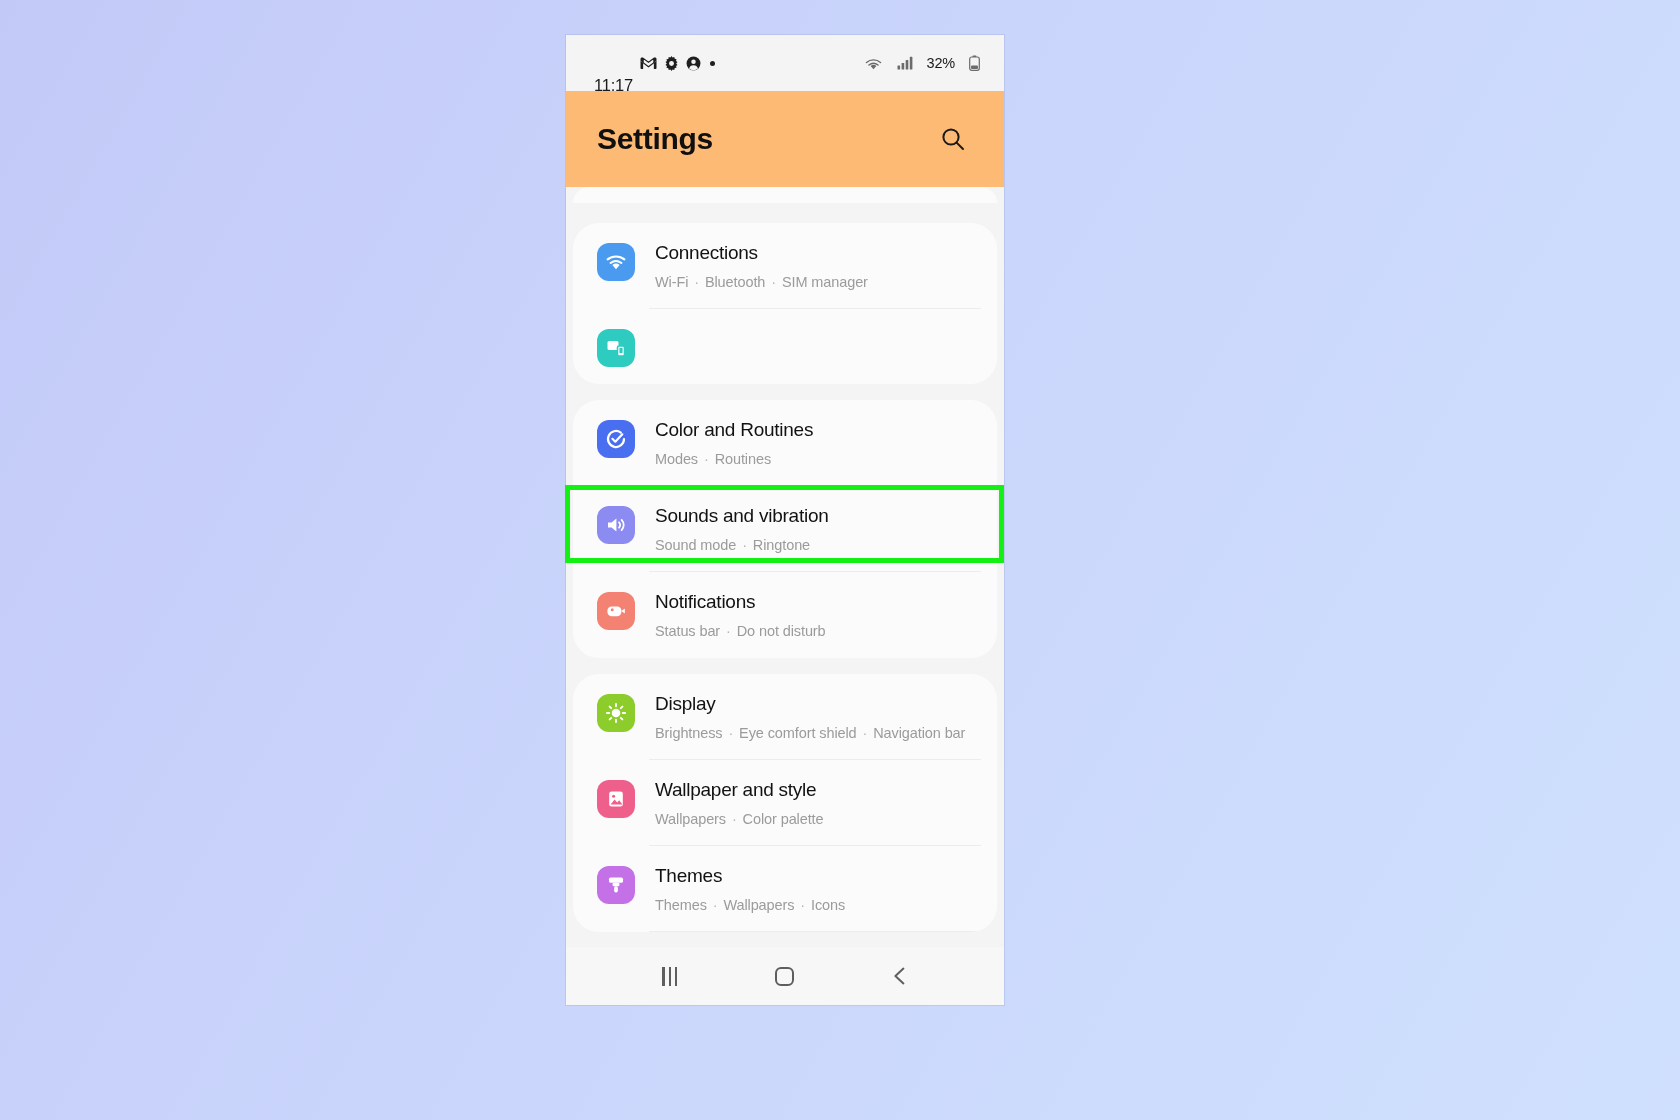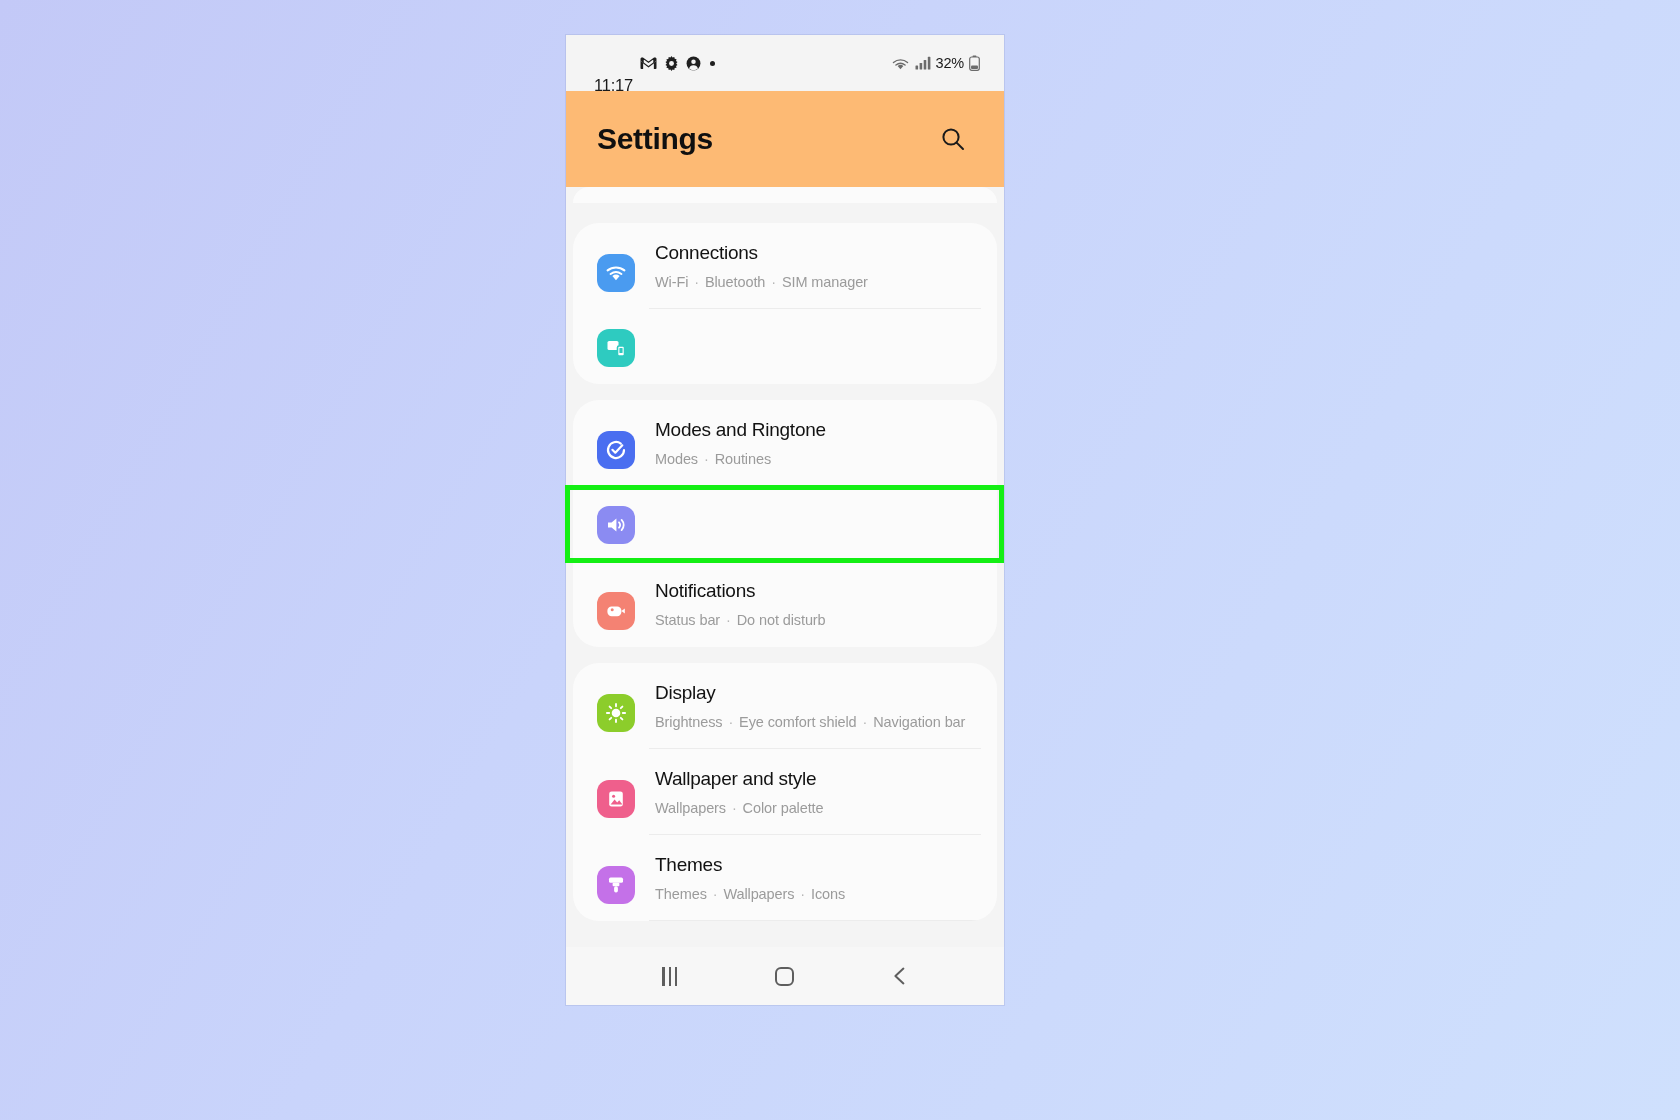--- a/index.html
+++ b/index.html
@@ -45,21 +45,21 @@
   .status-time {
     font-size: 16.5px;
     color: #1a1a1a;
     letter-spacing: -0.2px;
     font-weight: 400;
     margin-top: 44px;
   }
   .status-right {
     display: flex;
     align-items: center;
-    gap: 5px;
+    gap: 14px;
   }
   .battery-text {
     font-size: 14.5px;
     color: #1a1a1a;
     letter-spacing: -0.2px;
   }
   .si { display: block; }
   .dot-ind {
     width: 5px; height: 5px;
     border-radius: 50%;
@@ -103,21 +103,21 @@
     overflow: hidden;
   }
   .card.peek {
     height: 16px;
     margin-bottom: 20px;
     border-radius: 26px 26px 0 0;
   }
 
   .row {
     display: flex;
-    align-items: flex-end;
+    align-items: flex-start;
     padding: 17px 18px 17px 24px;
     cursor: pointer;
     position: relative;
   }
   .row .divider {
     position: absolute;
     left: 76px; right: 16px; bottom: 0;
     height: 1px;
     background: #ececec;
   }
@@ -282,33 +282,37 @@
 
     <div class="card">
       <div class="row">
         <div class="rowicon" style="background:#4a6ef0">
           <svg width="24" height="24" viewBox="0 0 24 24">
             <path d="M20 12a8 8 0 1 1-3.2-6.4" fill="none" stroke="#fff" stroke-width="2.2" stroke-linecap="round"></path>
             <path d="M8.4 11.8l2.9 2.9 7-7.4" fill="none" stroke="#fff" stroke-width="2.2" stroke-linecap="round" stroke-linejoin="round"></path>
           </svg>
         </div>
         <div class="rowtext">
-          <div class="rowtitle">Modes and Ringtone</div>
+          <div class="rowtitle">Color and Routines</div>
           <div class="rowsub">Modes<span class="sep"> · </span>Routines</div>
         </div>
         <div class="divider"></div>
       </div>
 
       <div class="row">
         <div class="rowicon" style="background:#8b8bf2">
           <svg width="24" height="24" viewBox="0 0 24 24">
             <path d="M4 9.4h3.6L12.4 5.4v13.2L7.6 14.6H4z" fill="#fff"></path>
             <path d="M15 9.3a3.8 3.8 0 0 1 0 5.4" fill="none" stroke="#fff" stroke-width="1.8" stroke-linecap="round"></path>
             <path d="M17.6 6.9a7.3 7.3 0 0 1 0 10.2" fill="none" stroke="#fff" stroke-width="1.8" stroke-linecap="round"></path>
           </svg>
+        </div>
+        <div class="rowtext">
+          <div class="rowtitle">Sounds and vibration</div>
+          <div class="rowsub">Sound mode<span class="sep"> · </span>Ringtone</div>
         </div>
         <div class="divider"></div>
       </div>
 
       <div class="row last">
         <div class="rowicon" style="background:#f48273">
           <svg width="24" height="24" viewBox="0 0 24 24">
             <rect x="3.4" y="7.6" width="14" height="9.6" rx="4.2" fill="#fff"></rect>
             <path d="M17.4 12l3.4-2.6v5.2z" fill="#fff"></path>
             <circle cx="8.2" cy="10.8" r="1.5" fill="#f48273"></circle>

